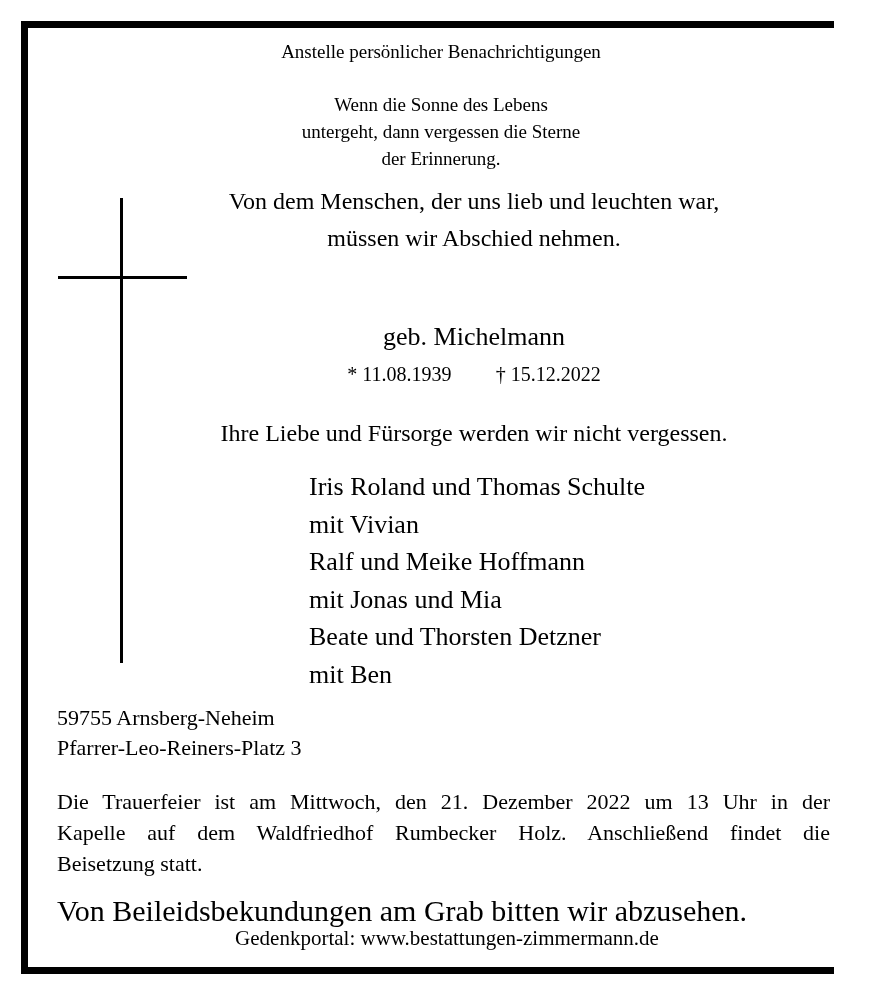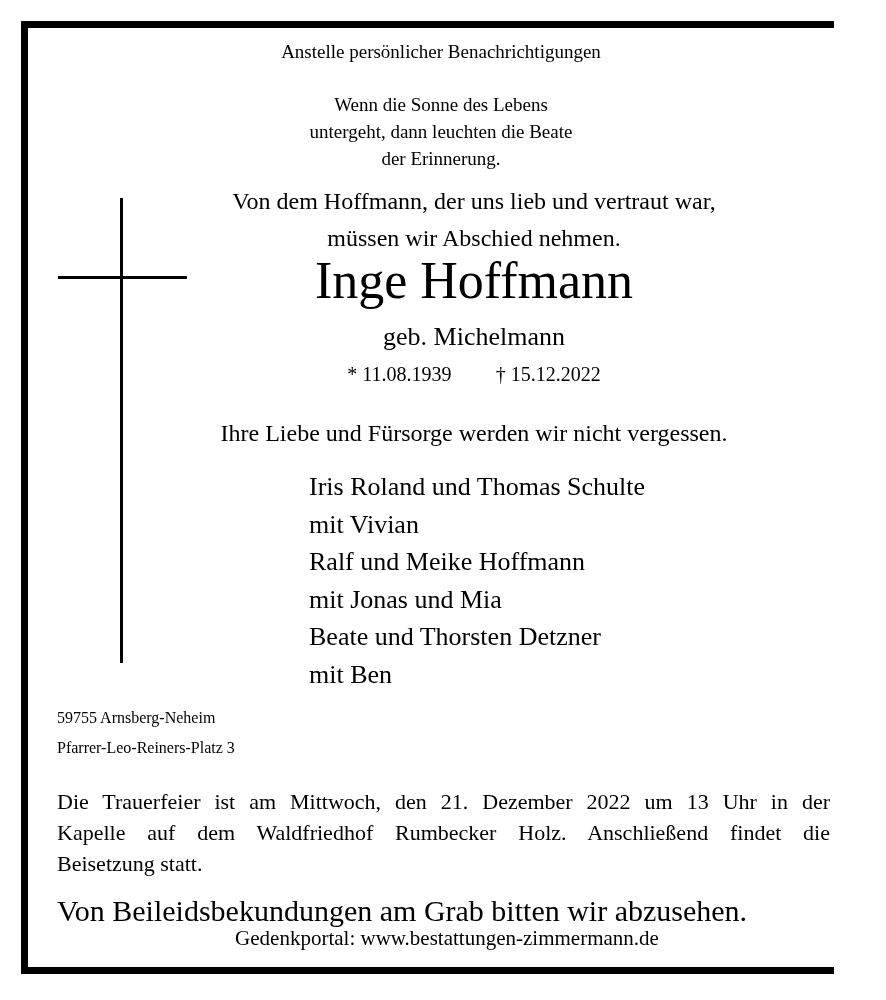--- a/index.html
+++ b/index.html
@@ -56,21 +56,21 @@
   .poem       { top: 63px;  font-size: 19px; line-height: 27px; }
   .intro      { top: 155px; font-size: 24px; line-height: 37px; }
   .name       { top: 224px; font-size: 52px; line-height: 58px; }
   .maiden     { top: 294px; font-size: 26px; line-height: 30px; }
   .dates      { top: 330px; font-size: 20px; line-height: 32px; }
   .dates .death { margin-left: 44px; }
   .tribute    { top: 390px; font-size: 24px; line-height: 30px; }
 
   .mourners   { top: 440px; left: 281px; font-size: 26px; line-height: 37.5px; text-align: left; }
 
-  .address    { top: 675px; left: 29px; font-size: 16px; line-height: 30px; text-align: left; }
+  .address    { top: 675px; left: 29px; font-size: 22px; line-height: 30px; text-align: left; }
 
   .funeral    { top: 758px; left: 29px; width: 773px; font-size: 22px; line-height: 31px; text-align: left; }
   .jline {
     height: 31px;
     overflow: hidden;
     text-align: justify;
   }
   .jline::after { content: ""; display: inline-block; width: 100%; height: 0; }
 
   .condolence { top: 825px; left: 29px; font-size: 30px; line-height: 28px; text-align: left; margin-top: 44px; }
@@ -84,30 +84,29 @@
 
     <div>
       <div class="cross-v"></div>
       <div class="cross-h"></div>
     </div>
 
     <div class="abs centered top-note">Anstelle persönlicher Benachrichtigungen</div>
 
     <div class="abs centered poem">
       <div>Wenn die Sonne des Lebens</div>
-      <div>untergeht, dann leuchten die Beate</div>
+      <div>untergeht, dann vergessen die Sterne</div>
       <div>der Erinnerung.</div>
     </div>
 
     <div class="abs centered-shift intro">
-      <div>Von dem Hoffmann, der uns lieb und vertraut war,</div>
+      <div>Von dem Menschen, der uns lieb und leuchten war,</div>
       <div>müssen wir Abschied nehmen.</div>
     </div>
 
-    <div class="abs centered-shift name">Inge Hoffmann</div>
 
     <div class="abs centered-shift maiden">geb. Michelmann</div>
 
     <div class="abs centered-shift dates">
       <span class="birth">* 11.08.1939</span><span class="death">† 15.12.2022</span>
     </div>
 
     <div class="abs centered-shift tribute">Ihre Liebe und Fürsorge werden wir nicht vergessen.</div>
 
     <div class="abs mourners">

